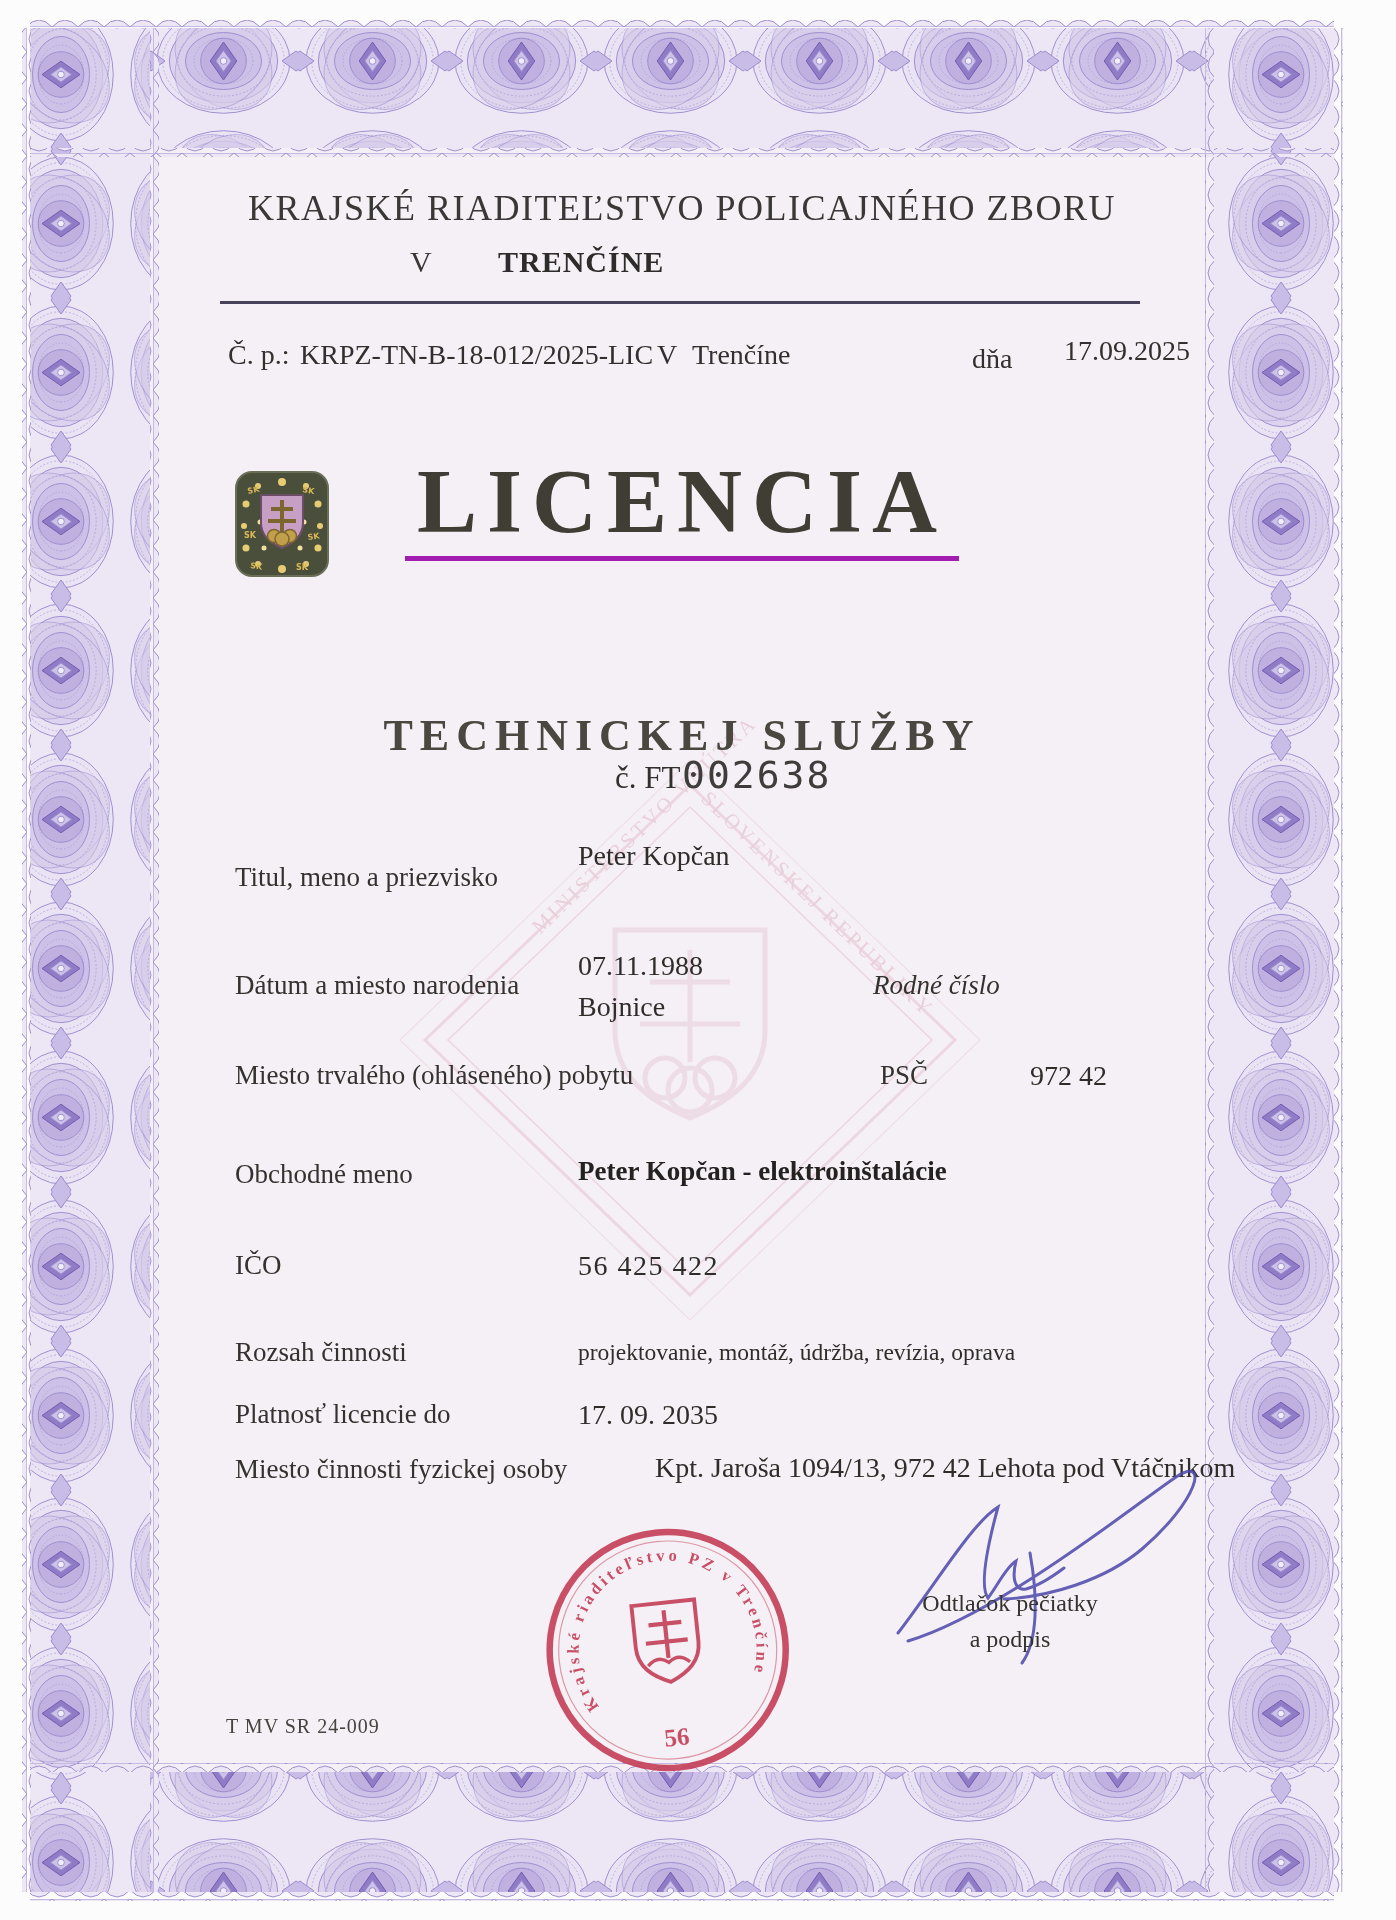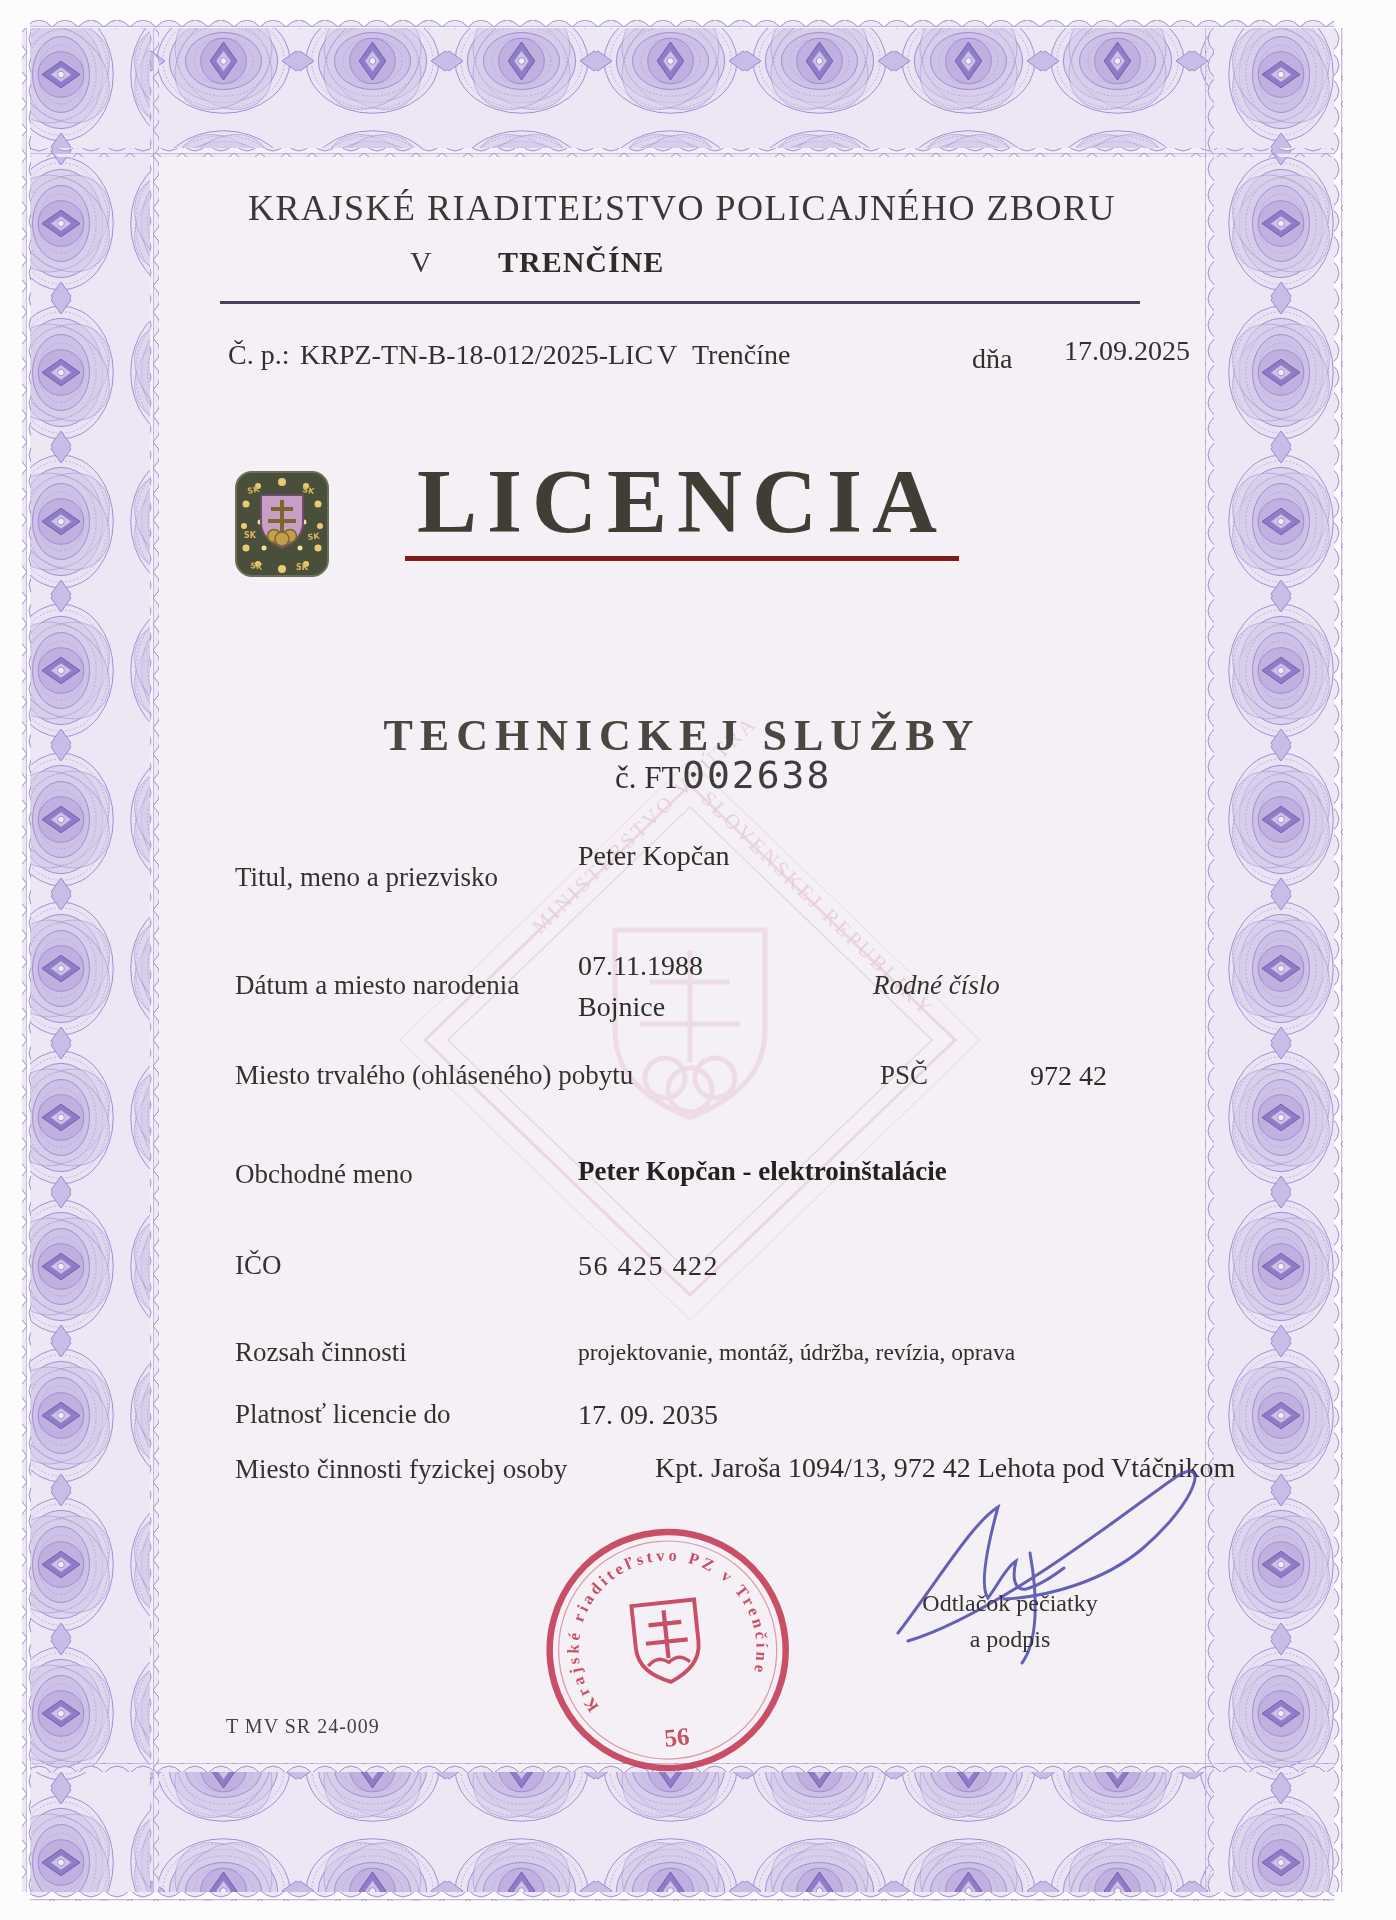--- a/index.html
+++ b/index.html
@@ -9,21 +9,21 @@
   svg.layer{position:absolute;left:0;top:0;}
   .t{position:absolute;white-space:nowrap;line-height:1.05;color:#32302e;}
   .center{left:152px;width:1060px;text-align:center;}
   .hdr1{top:190px;font-size:36px;letter-spacing:1.5px;color:#3a3836;}
   .hdr-v{left:410px;top:246px;font-size:30px;color:#3a3836;}
   .hdr-city{left:498px;top:246px;font-size:30px;font-weight:bold;letter-spacing:1px;color:#2e2c2a;}
   .rule{position:absolute;left:220px;top:301px;width:920px;height:3px;background:#45425a;}
   .ref{font-size:28px;top:340px;}
   .lic-wrap{top:455px;}
   .lic{display:inline-block;font-size:90px;font-weight:bold;letter-spacing:10px;color:#403d35;
-       border-bottom:5px solid #7f1d1d;padding:0 12px 6px 12px;}
+       border-bottom:5px solid #a21caf;padding:0 12px 6px 12px;}
   .sub1{top:574px;font-size:31px;letter-spacing:7px;color:#44423c;}
   .sub2{top:677px;font-size:44px;font-weight:bold;letter-spacing:7px;color:#4a4740;margin-top:36px;}
   .numlab{left:574px;top:762px;font-size:31px;margin-left:41px;}
   .numval{left:682px;top:756px;font-size:38px;letter-spacing:2px;color:#3f3d3b;
           font-family:"DejaVu Sans Mono", monospace;}
   .lbl{font-size:27px;color:#34322f;}
   .val{font-size:28px;color:#2f2d2a;}
   .val-b{font-size:27px;font-weight:bold;color:#242220;}
   .small{font-size:23.5px;}
   .cap{position:absolute;left:880px;width:260px;text-align:center;font-size:24px;color:#34322f;}

